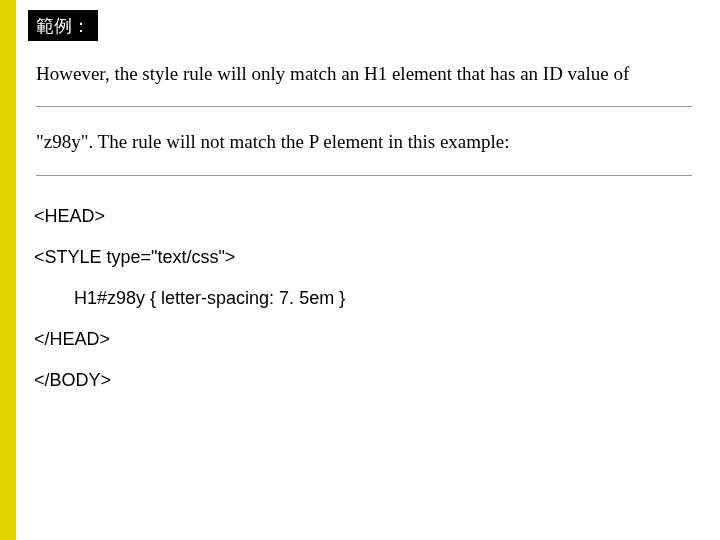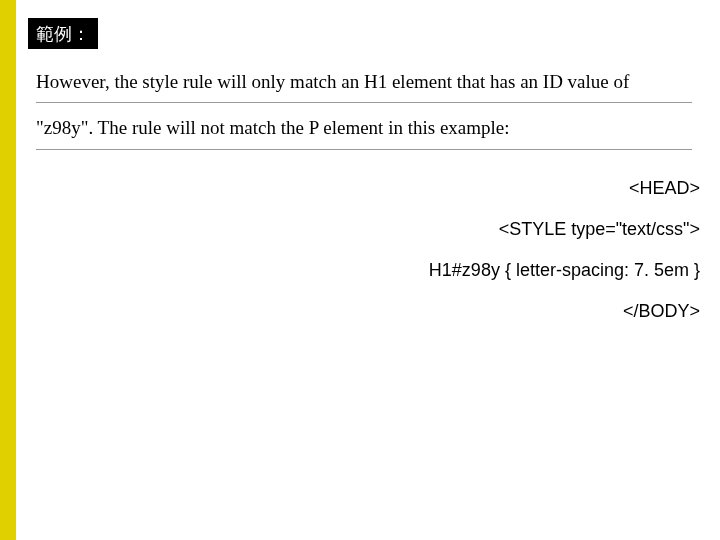--- a/index.html
+++ b/index.html
@@ -15,47 +15,46 @@
     position: absolute;
     left: 0;
     top: 0;
     width: 16px;
     height: 540px;
     background: #e0d000;
   }
   .content {
     position: absolute;
     left: 28px;
-    top: 18px;
+    top: 10px;
     right: 20px;
   }
   .badge {
     display: inline-block;
     background: #000000;
     color: #ffffff;
     padding: 4px 8px 3px 8px;
     font-size: 18px;
     font-family: "Microsoft JhengHei", "PMingLiU", sans-serif;
     margin-bottom: 12px;
   }
   .desc {
     font-size: 19px;
     line-height: 1.55;
     color: #000000;
     margin: 6px 8px 10px 8px;
     font-family: "Times New Roman", serif;
   }
   .underline-row {
     border-bottom: 1px solid #999;
-    padding-bottom: 6px;
-    margin-bottom: 10px;
+    padding-bottom: 18px;
+    margin-bottom: 20px;
   }
   .code-block {
     margin: 18px 0 0 6px;
-    text-align: right;
   }
   .code-line {
     font-family: Verdana, Geneva, sans-serif;
     font-size: 18px;
     color: #000000;
     padding: 10px 0 10px 0;
     white-space: pre;
   }
   .indent1 { padding-left: 30px; }
 </style>
@@ -68,16 +67,17 @@
 
   <div class="badge">範例：</div>
 
   <div class="desc underline-row">However, the style rule will only match an H1 element that has an ID value of</div>
   <div class="desc underline-row">"z98y". The rule will not match the P element in this example:</div>
 
   <div class="code-block">
     <div class="code-line">&lt;HEAD&gt;</div>
     <div class="code-line">&lt;STYLE type="text/css"&gt;</div>
     <div class="code-line indent1">  H1#z98y { letter-spacing: 7. 5em }</div>
+    <div class="code-line">&lt;/HEAD&gt;</div>
     <div class="code-line">&lt;/BODY&gt;</div>
   </div>
 
 </div>
 
 </body></html>

